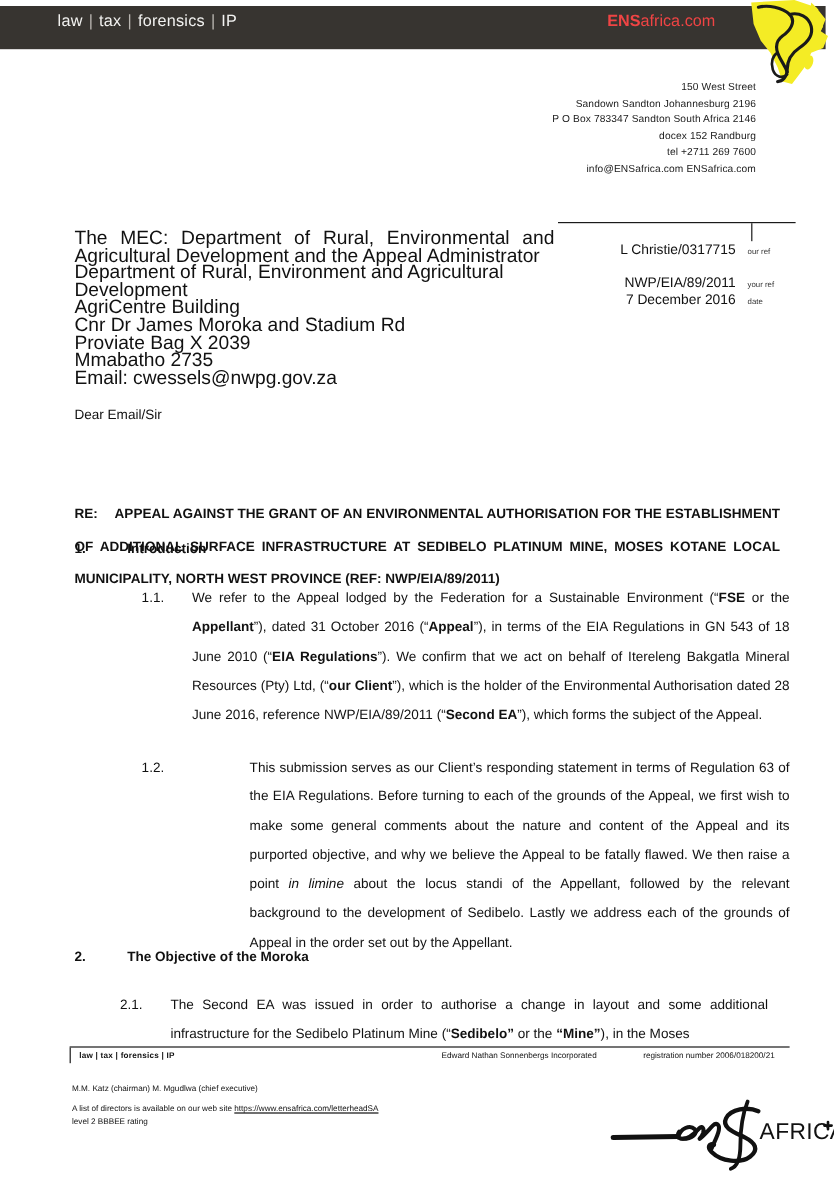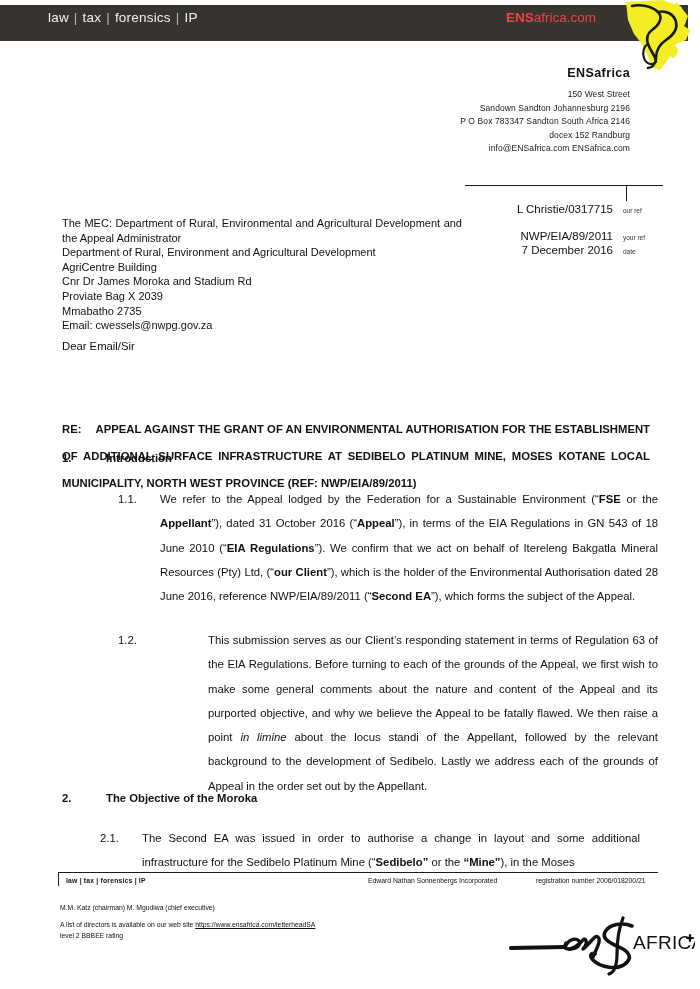--- a/index.html
+++ b/index.html
@@ -129,24 +129,24 @@
     color: #333;
     width: 52px;
     padding-left: 10px;
     white-space: nowrap;
   }
   .ref-gap { height: 13px; }
 
   
   .recipient {
     position: absolute;
-    top: 216px;
+    top: 192px;
     left: 62px;
     width: 400px;
-    font-size: 11px;
+    font-size: 16px;
     line-height: 14.6px;
   }
   .recipient .justified {
     text-align: justify;
     text-align-last: left;
   }
 
   
   .salutation {
     position: absolute;
@@ -302,25 +302,25 @@
       <path d="M58 2 L64 8 L60 18 L68 22 L62 32 L54 36" fill="#f4ec25" stroke="none"></path>
       <path d="M14 6 C22 4 34 6 40 12 C46 18 40 26 34 30 C30 33 28 38 30 44 C32 50 36 54 38 60" fill="none" stroke="#1a1a1a" stroke-width="2.6" stroke-linecap="round"></path>
       <path d="M40 12 C48 10 56 14 58 22 C60 30 54 36 48 40 C42 44 38 50 38 58 C38 64 34 68 30 68" fill="none" stroke="#1a1a1a" stroke-width="2.6" stroke-linecap="round"></path>
       <path d="M30 44 C26 46 24 52 26 58 C28 64 34 66 38 62" fill="none" stroke="#1a1a1a" stroke-width="2.2" stroke-linecap="round"></path>
       <ellipse cx="56" cy="52" rx="3.5" ry="6" fill="#f4ec25" transform="rotate(18 56 52)"></ellipse>
     </svg>
   </div>
 </div>
 
 <div class="letterhead">
-  <div class="lh-name">ENSafrica</div>
   <div class="lh-line">150 West Street</div>
   <div class="lh-line">Sandown Sandton Johannesburg 2196</div>
   <div class="lh-line">P O Box 783347 Sandton South Africa 2146</div>
   <div class="lh-line">docex 152 Randburg</div>
+  <div class="lh-line">tel +2711 269 7600</div>
   <div class="lh-line">info@ENSafrica.com   ENSafrica.com</div>
 </div>
 
 <div class="ref-rule"></div>
 <div class="ref-tick"></div>
 
 <div class="refblock">
   <div class="ref-row">
     <div class="ref-val">L Christie/0317715</div>
     <div class="ref-lbl">our ref</div>

